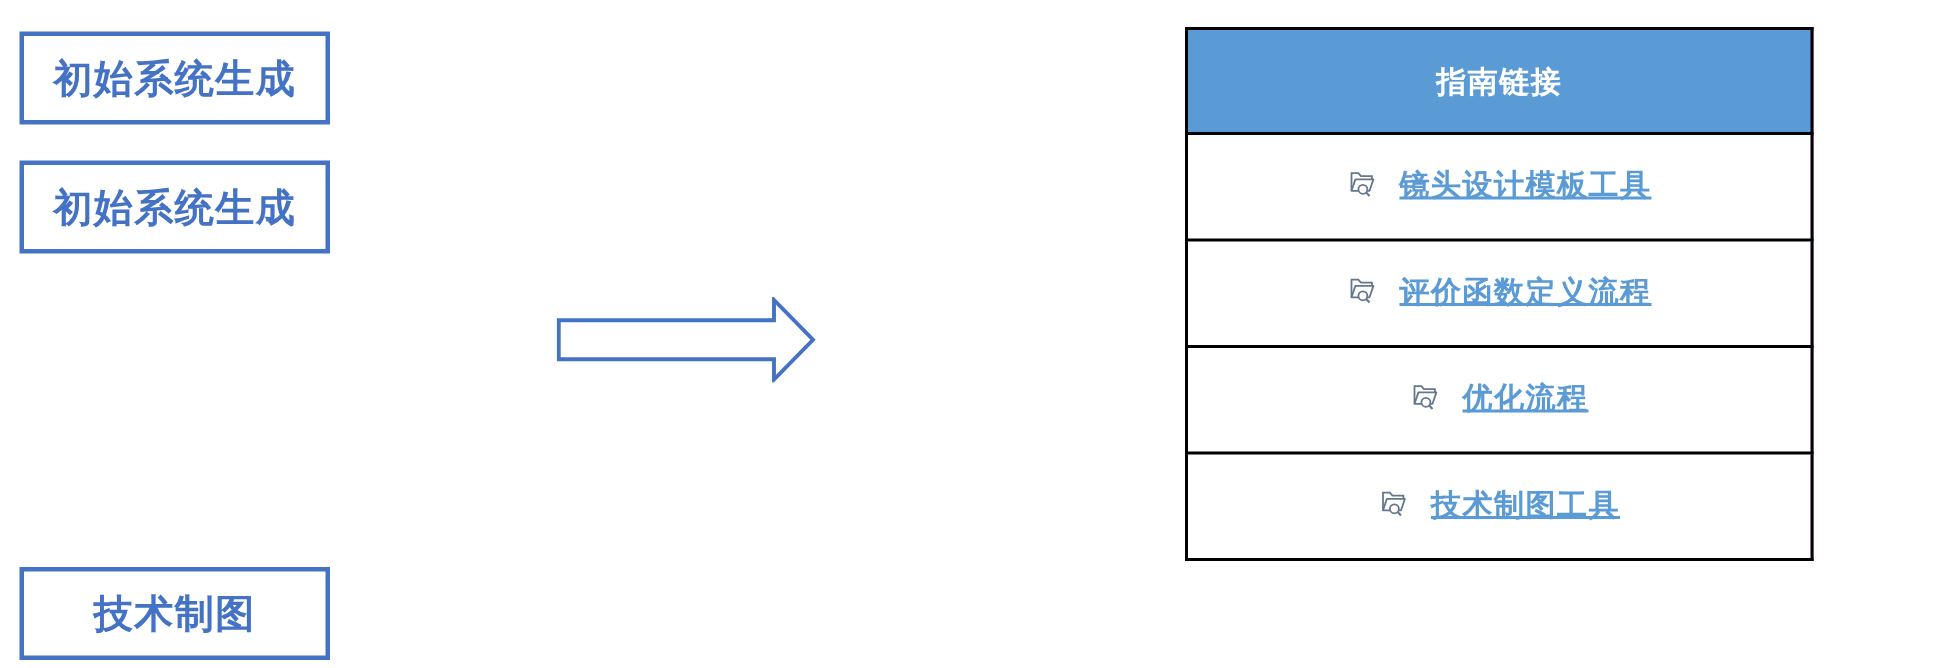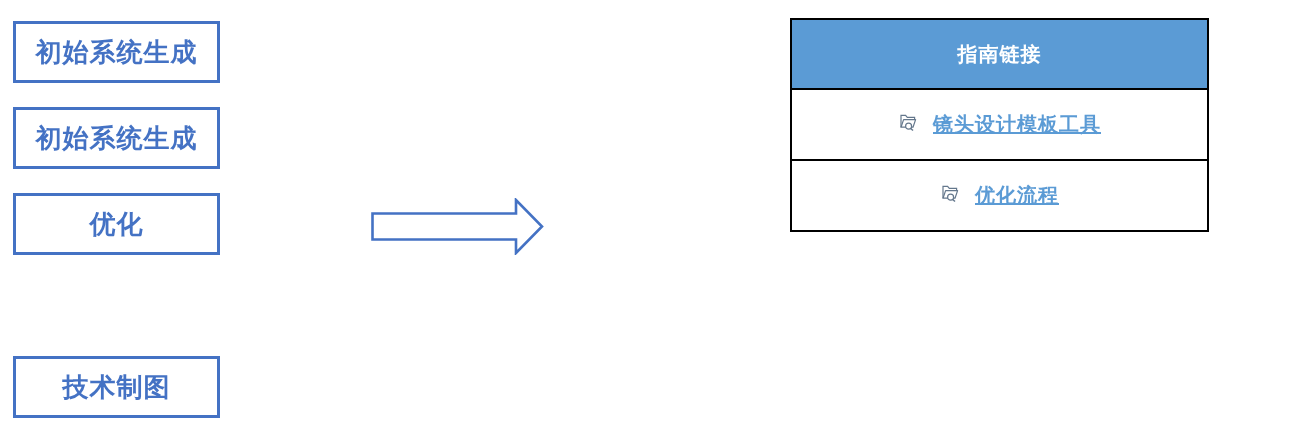--- a/index.html
+++ b/index.html
@@ -13,21 +13,21 @@
   
   .flow-box{
     position:absolute;left:13px;width:207px;height:62px;
     box-sizing:border-box;border:3px solid var(--box-border,#4472C4);
     background:#ffffff;display:flex;align-items:center;justify-content:center;
   }
   .flow-box span{
     color:var(--box-text,#4472C4);font-weight:bold;font-size:26px;
     letter-spacing:1px;white-space:nowrap;
   }
-  .fb0{top:21px}.fb1{top:107px}.fb2{top:193px}.fb3{top:284px}.fb4{top:356px}
+  .fb0{top:21px}.fb1{top:107px}.fb2{top:193px}.fb3{top:284px}.fb4{top:378px}
 
   
   .arrow-svg{position:absolute;left:371px;top:198px;}
 
   
   .guide-table{
     position:absolute;left:790px;top:18px;width:419px;
     border-collapse:collapse;table-layout:fixed;background:#d946ef;
   }
   .guide-table th{
@@ -51,23 +51,20 @@
 </head>
 <body>
 
 <div class="canvas">
 
   <div class="flow-box fb0">
     <span>初始系统生成</span>
   </div>
   <div class="flow-box fb1">
     <span>初始系统生成</span>
-  </div>
-  <div class="flow-box fb2">
-    <span>优化</span>
   </div>
   <div class="flow-box fb4">
     <span>技术制图</span>
   </div>
 
   <svg class="arrow-svg" width="174" height="57" viewBox="0 0 174 57" aria-hidden="true">
     <polygon points="1.5,15.5 145,15.5 145,2 171,28.5 145,55 145,41.5 1.5,41.5" fill="#ffffff" stroke="#4472C4" stroke-width="2.6" stroke-linejoin="miter"></polygon>
   </svg>
 
   <table class="guide-table">
@@ -96,20 +93,50 @@
         <td>
           <span class="cell">
             <span class="icon-wrap">
               <svg width="20" height="20" viewBox="0 0 20 20" fill="none">
                 <path d="M3 15.2 V3.4 h4.6 l1.7 2 h7.3 v2.2" stroke="#64778C" stroke-width="1.2"></path>
                 <path d="M3 15.2 l2.6-7.6 h12 L15 15.2 z" fill="#ffffff" stroke="#64778C" stroke-width="1.2" stroke-linejoin="round"></path>
                 <circle cx="10.6" cy="14.2" r="3" fill="#ffffff" stroke="#64778C" stroke-width="1.2"></circle>
                 <line x1="12.8" y1="16.4" x2="15" y2="18.6" stroke="#64778C" stroke-width="1.4"></line>
               </svg>
             </span>
+            <a class="guide-link">评价函数定义流程</a>
+          </span>
+        </td>
+      </tr>
+      <tr>
+        <td>
+          <span class="cell">
+            <span class="icon-wrap">
+              <svg width="20" height="20" viewBox="0 0 20 20" fill="none">
+                <path d="M3 15.2 V3.4 h4.6 l1.7 2 h7.3 v2.2" stroke="#64778C" stroke-width="1.2"></path>
+                <path d="M3 15.2 l2.6-7.6 h12 L15 15.2 z" fill="#ffffff" stroke="#64778C" stroke-width="1.2" stroke-linejoin="round"></path>
+                <circle cx="10.6" cy="14.2" r="3" fill="#ffffff" stroke="#64778C" stroke-width="1.2"></circle>
+                <line x1="12.8" y1="16.4" x2="15" y2="18.6" stroke="#64778C" stroke-width="1.4"></line>
+              </svg>
+            </span>
             <a class="guide-link">优化流程</a>
+          </span>
+        </td>
+      </tr>
+      <tr>
+        <td>
+          <span class="cell">
+            <span class="icon-wrap">
+              <svg width="20" height="20" viewBox="0 0 20 20" fill="none">
+                <path d="M3 15.2 V3.4 h4.6 l1.7 2 h7.3 v2.2" stroke="#64778C" stroke-width="1.2"></path>
+                <path d="M3 15.2 l2.6-7.6 h12 L15 15.2 z" fill="#ffffff" stroke="#64778C" stroke-width="1.2" stroke-linejoin="round"></path>
+                <circle cx="10.6" cy="14.2" r="3" fill="#ffffff" stroke="#64778C" stroke-width="1.2"></circle>
+                <line x1="12.8" y1="16.4" x2="15" y2="18.6" stroke="#64778C" stroke-width="1.4"></line>
+              </svg>
+            </span>
+            <a class="guide-link">技术制图工具</a>
           </span>
         </td>
       </tr>
     </tbody>
   </table>
 
 </div>
 
 </body></html>

